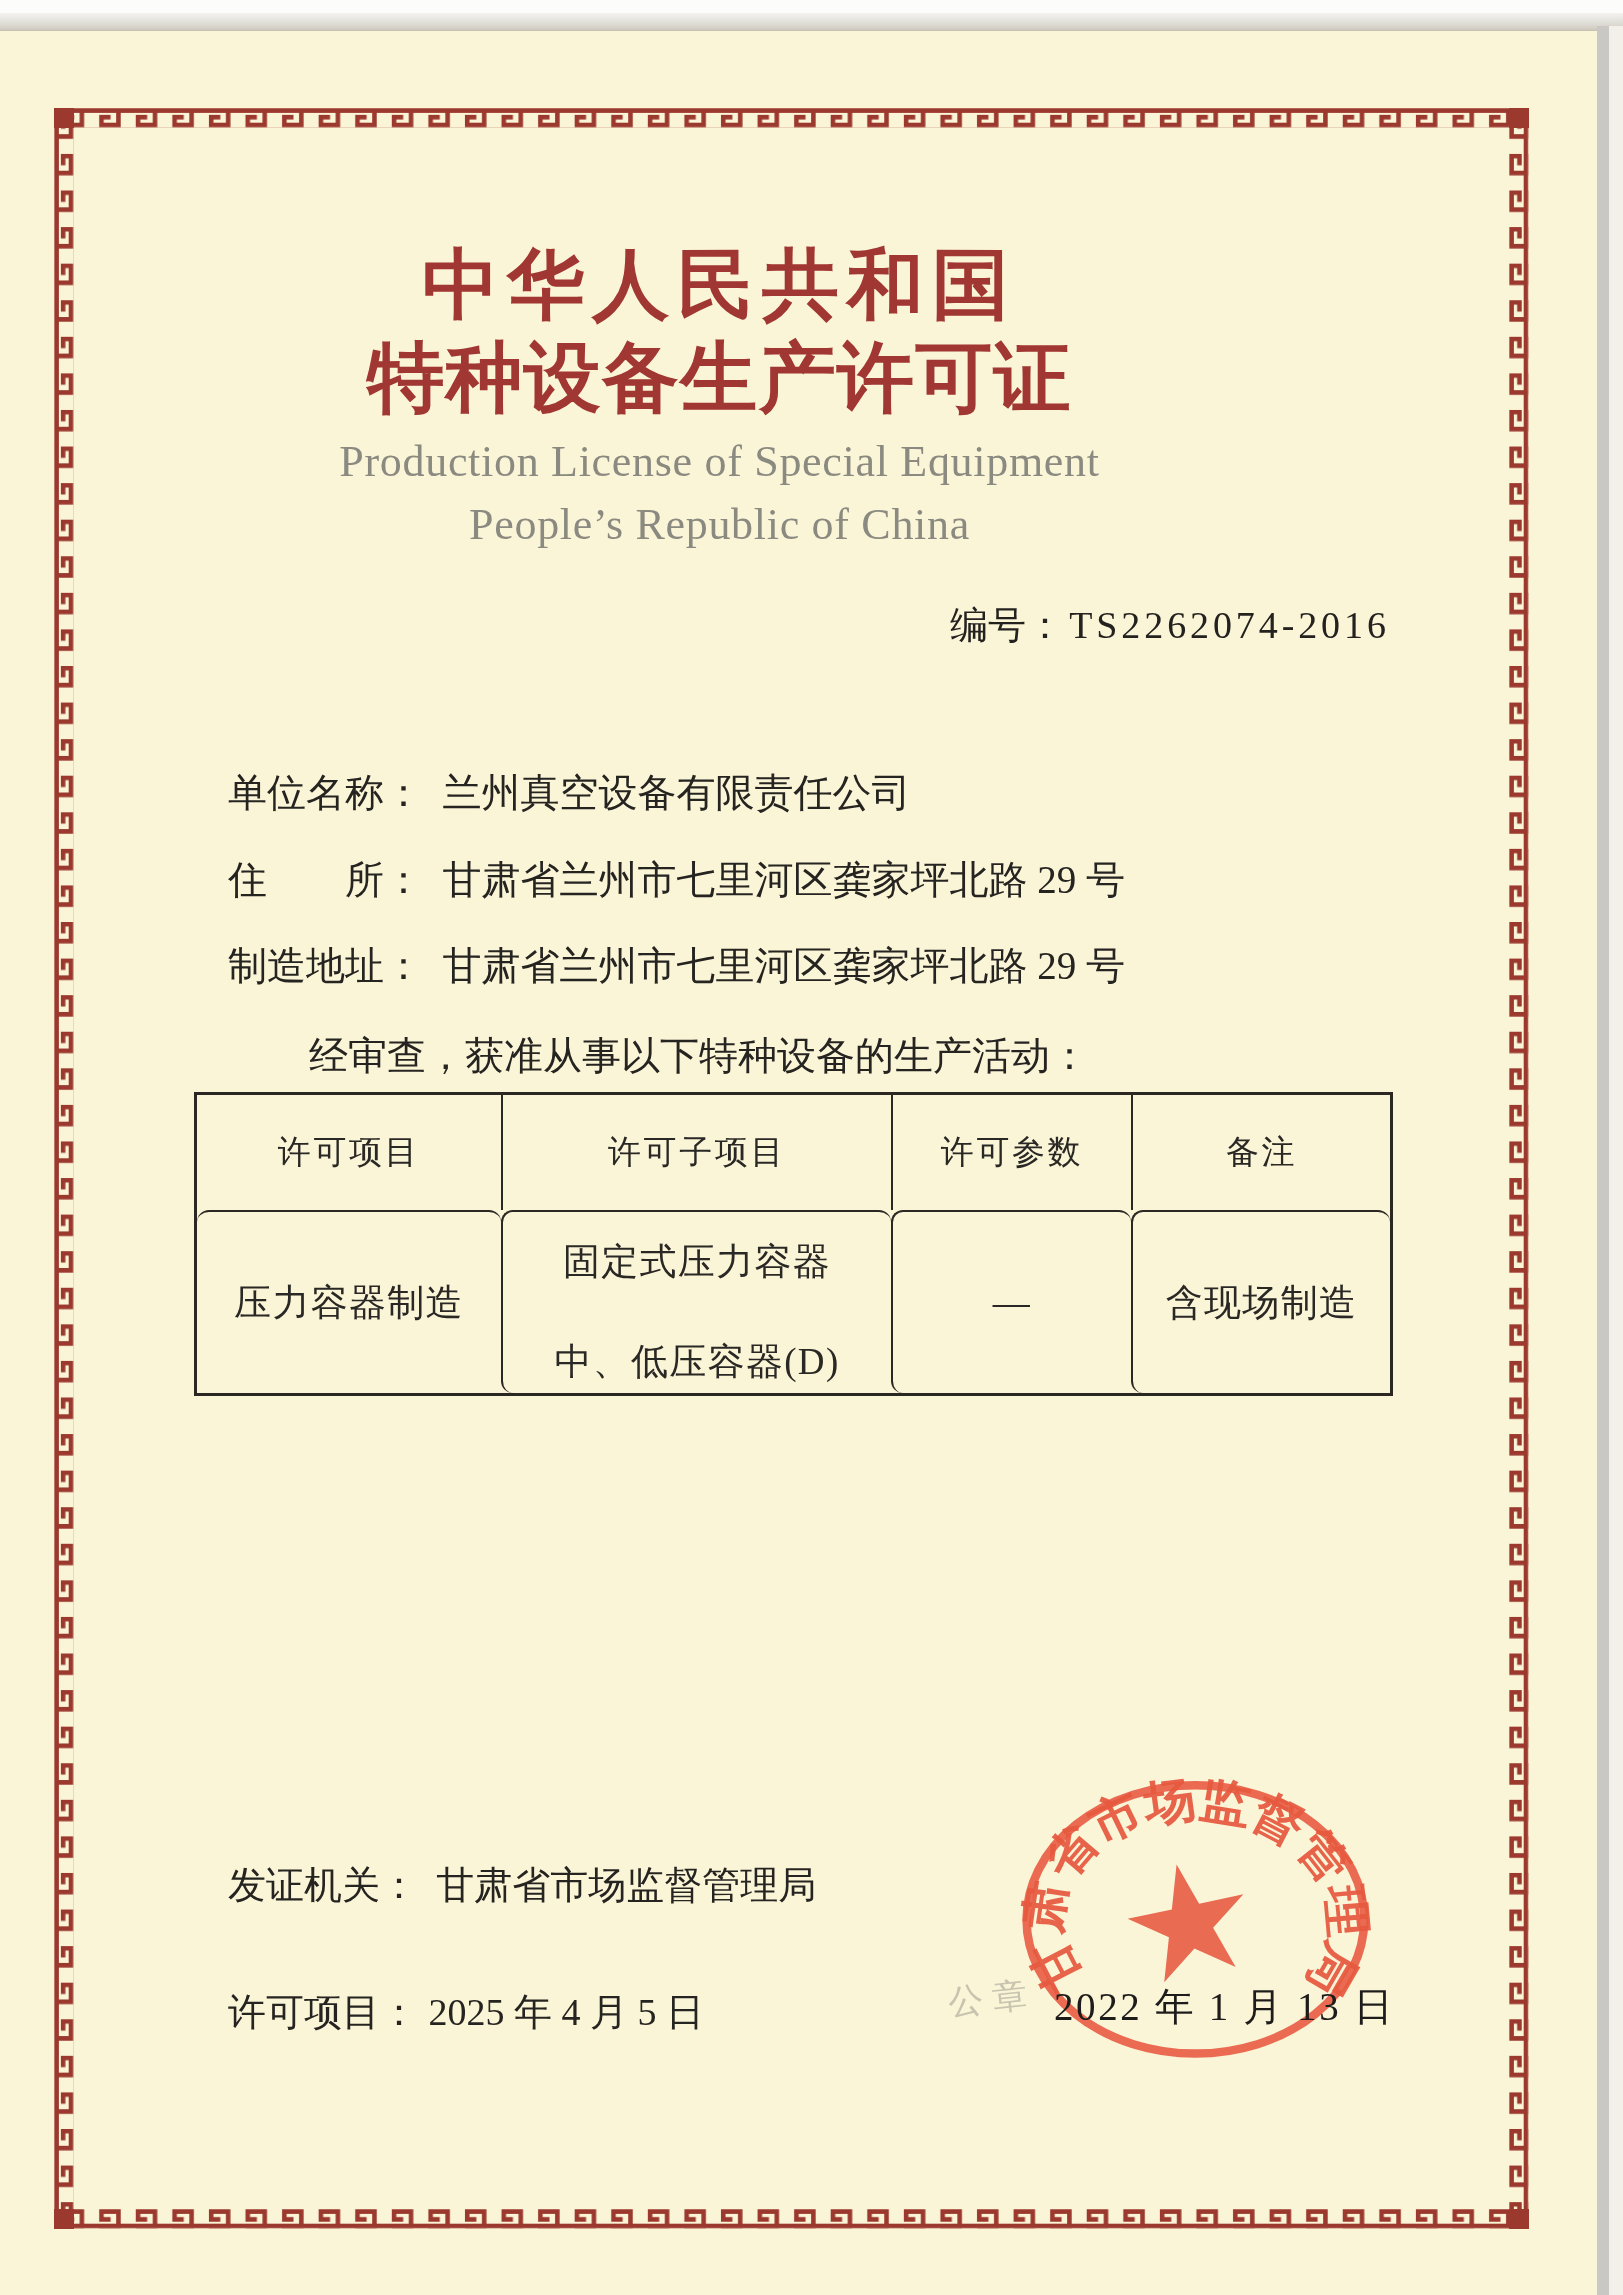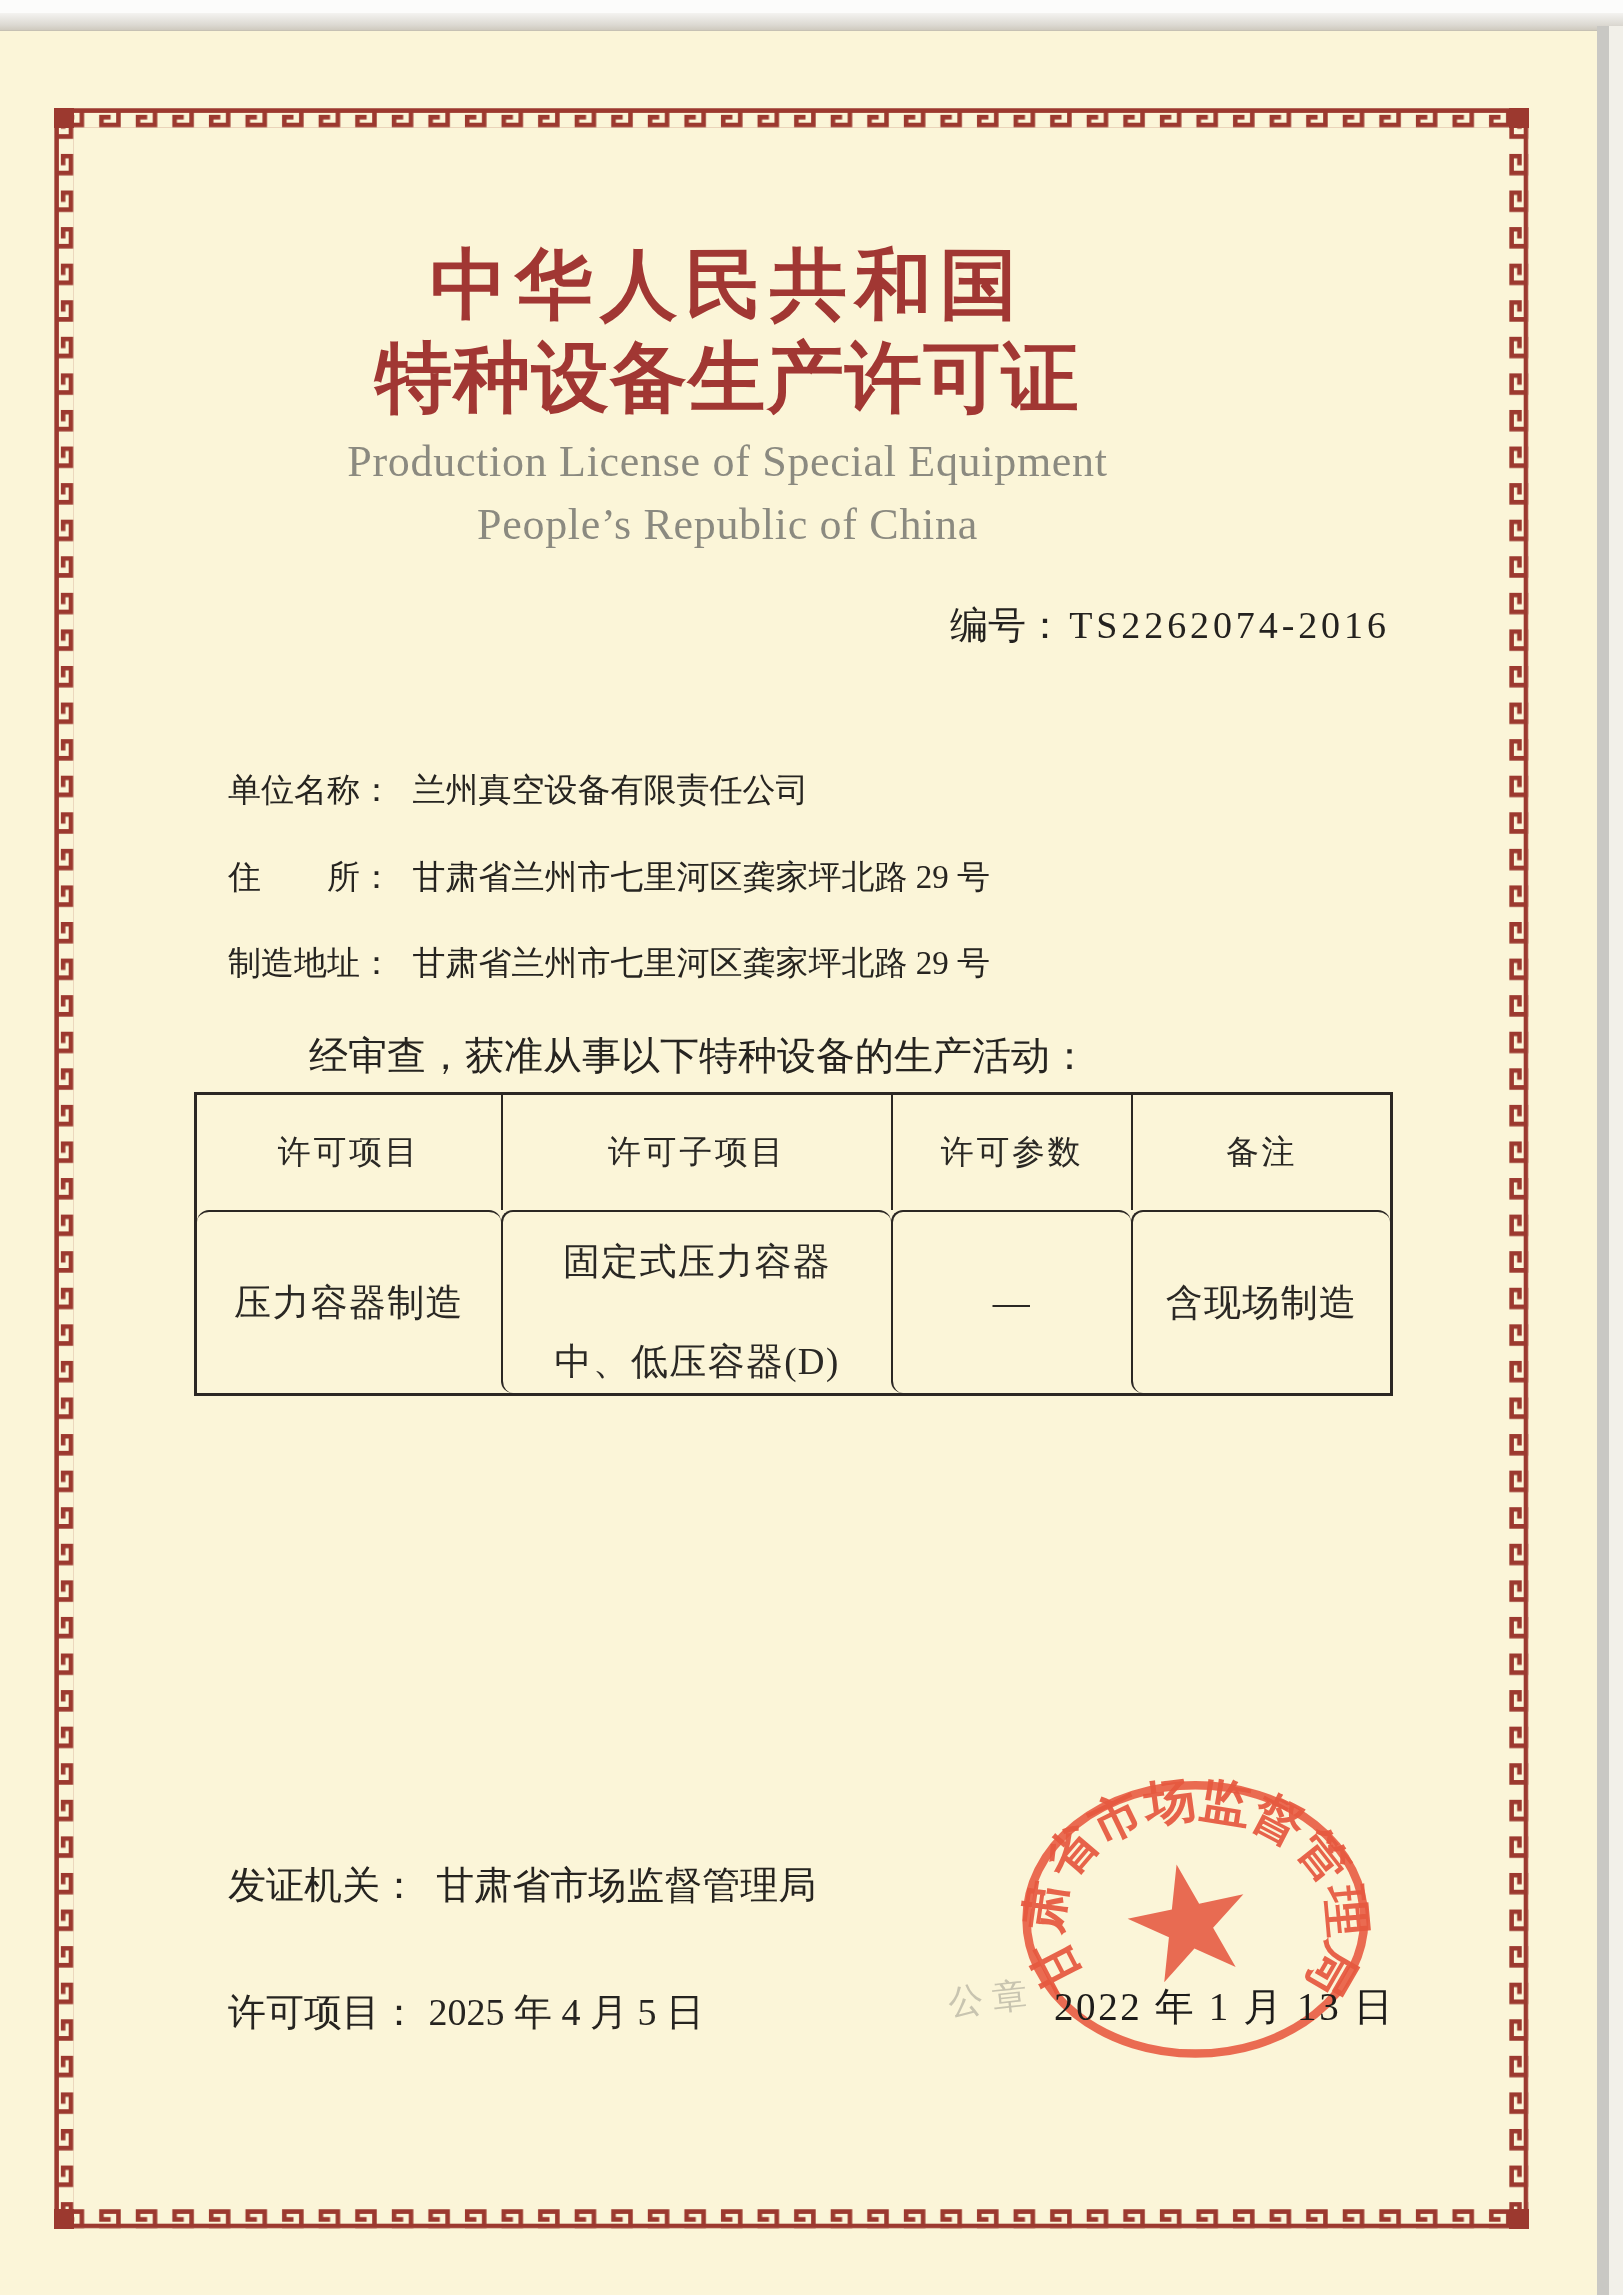--- a/index.html
+++ b/index.html
@@ -10,30 +10,30 @@
   .scan-top-white{position:absolute;left:0;top:0;width:1623px;height:13px;background:#fcfcfb;}
   .scan-top-gray{position:absolute;left:0;top:13px;width:1623px;height:17px;
                  background:linear-gradient(180deg,#f4f3f0 0%,#dcd9d2 70%,#cfcabf 100%);
                  border-bottom:1.3px solid #c6c1b4;}
   .scan-right-gray{position:absolute;left:1597px;top:26px;width:11.8px;height:2269px;background:#c9c8c4;}
   .scan-right-white{position:absolute;left:1609px;top:26px;width:14.4px;height:2269px;background:#f2f0e9;}
   
   .band{position:absolute;}
   .corner{position:absolute;width:19.6px;height:19.6px;background:#9c392f;}
   
-  .center-line{position:absolute;left:0;width:1439px;text-align:center;white-space:nowrap;padding-left:8px;}
+  .center-line{position:absolute;left:0;width:1439px;text-align:center;white-space:nowrap;}
   .title{color:#a13733;font-weight:700;font-size:77px;line-height:1;}
   .t1{top:247px;letter-spacing:7.9px;}
   .t2{top:340px;letter-spacing:1.3px;}
   .subtitle{color:#8b8a80;font-size:44px;line-height:1;letter-spacing:0.7px;}
   .s1{top:440px;}
   .s2{top:503px;}
   .lic{position:absolute;left:950px;top:600px;font-size:38px;color:#24221f;white-space:nowrap;}
   .lic .num{letter-spacing:3.9px;margin-left:5.2px;}
-  .fline{position:absolute;left:228px;font-size:33px;color:#262420;white-space:nowrap;line-height:1.1;}
+  .fline{position:absolute;left:228px;font-size:39px;color:#262420;white-space:nowrap;line-height:1.1;}
   .fline .val{margin-left:19.6px;}
   .f1{top:772px;} .f2{top:859px;} .f3{top:945px;}
   .approval{position:absolute;left:309px;top:1029px;font-size:39px;color:#262420;white-space:nowrap;}
   
   .lic-table{position:absolute;left:194px;top:1092px;width:1199px;height:304px;
              border:3.9px solid #2b2723;display:grid;
              grid-template-columns:304px 390px 240px 1fr;
              grid-template-rows:115px 1fr;box-sizing:border-box;background:transparent;}
   .cell{display:flex;align-items:center;justify-content:center;color:#2a2824;
         border-left:2.6px solid #2b2723;border-top:2.6px solid #2b2723;box-sizing:border-box;}

